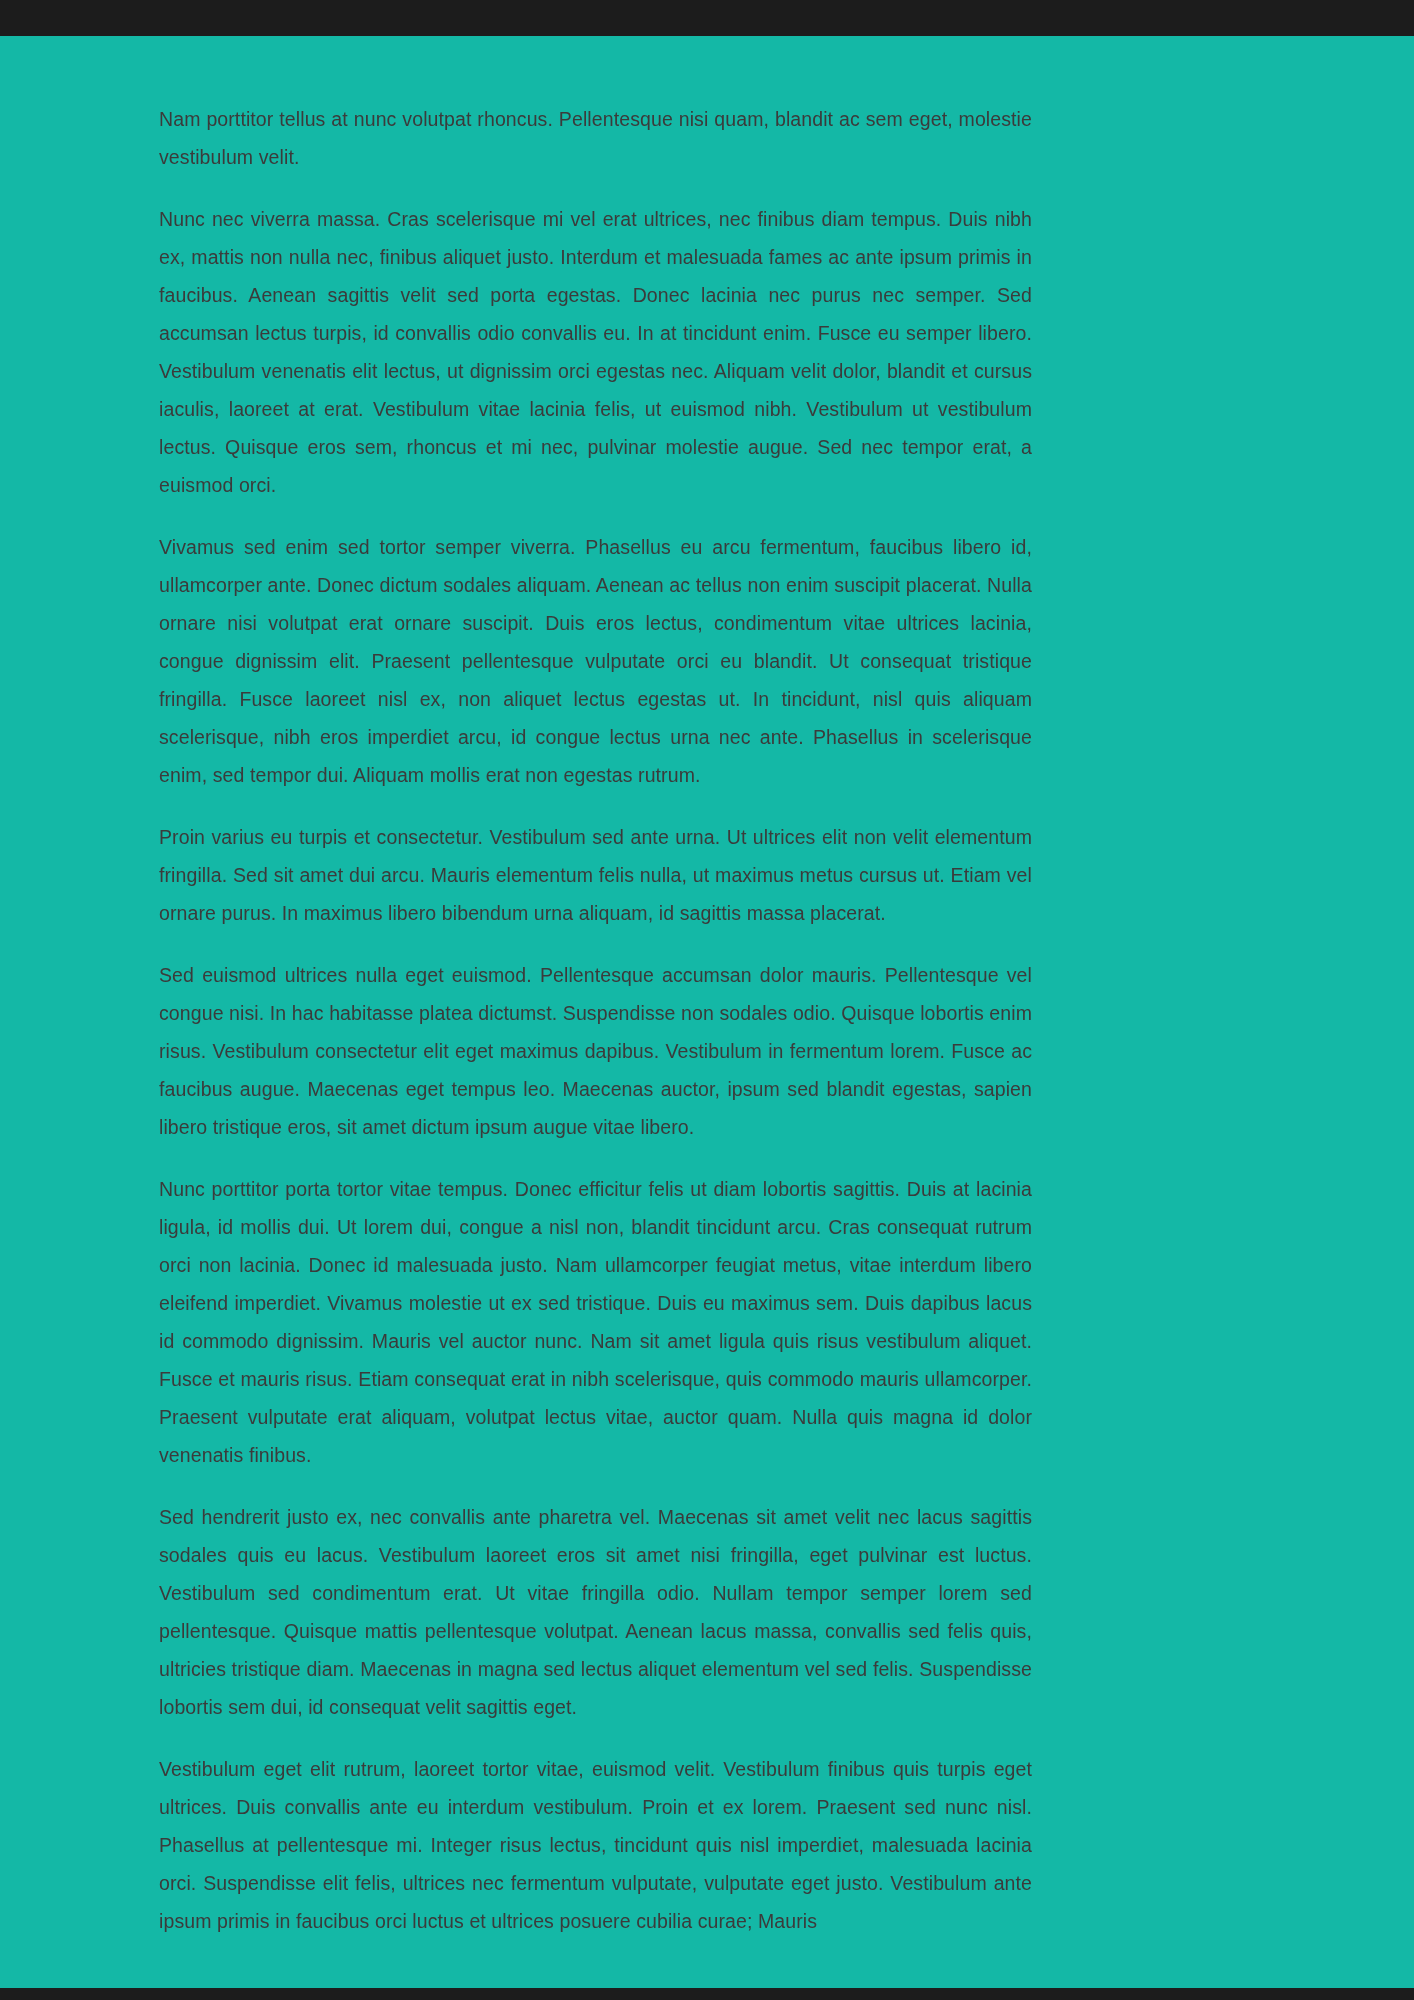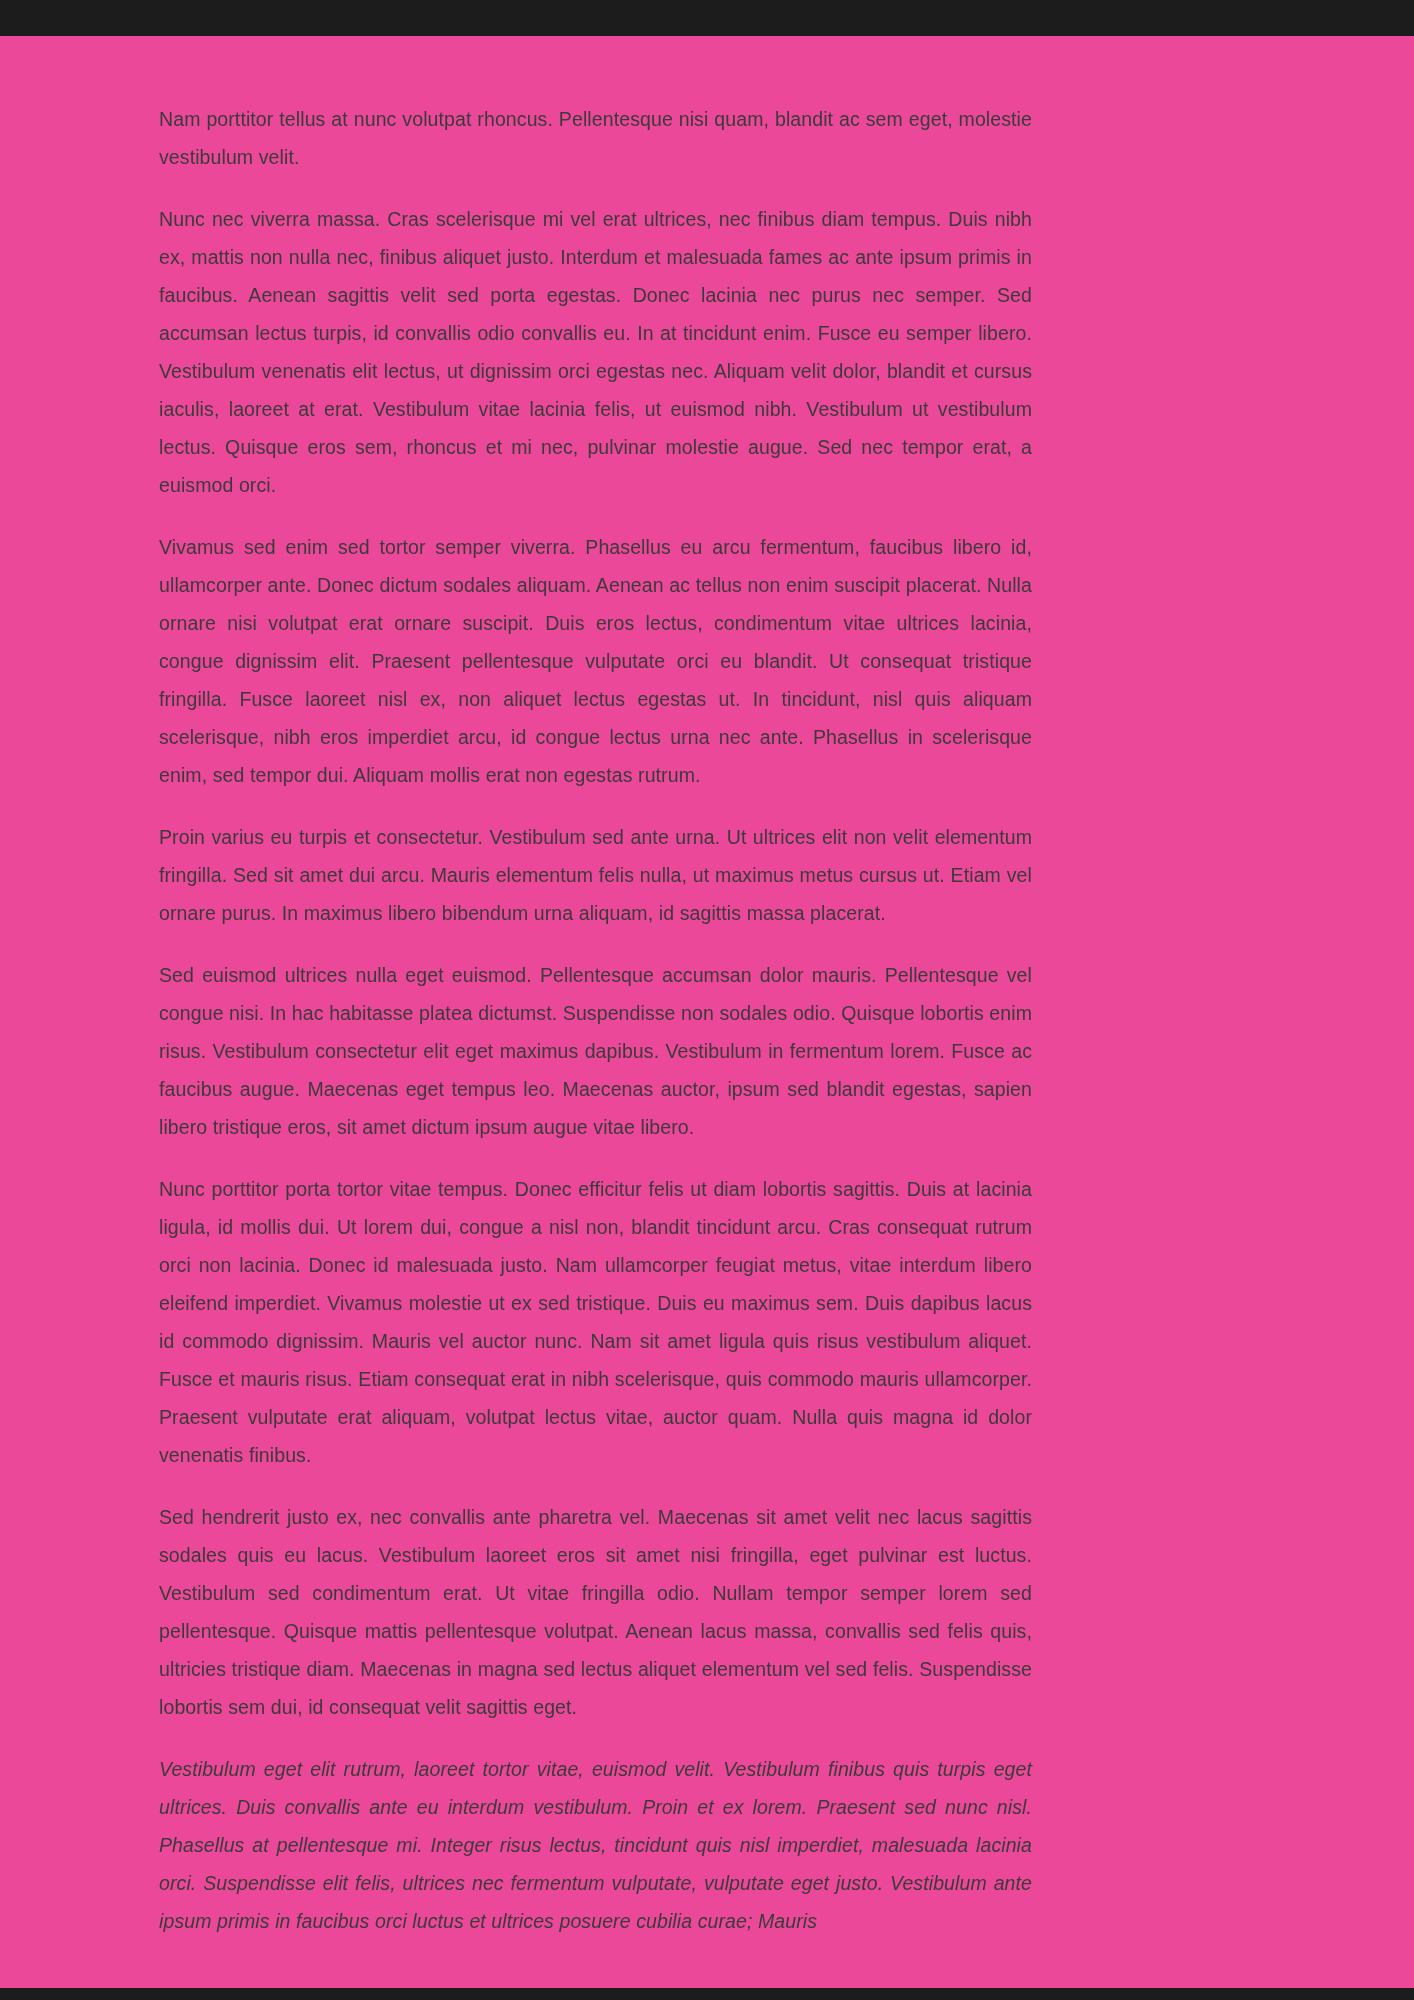--- a/index.html
+++ b/index.html
@@ -27,39 +27,38 @@
     .viewer-bar.bottom {
       bottom: 0;
       height: 12px;
     }
     .document-page {
       position: absolute;
       top: 36px;
       left: 0;
       right: 0;
       bottom: 12px;
-      background: #ec4899;
+      background: #14b8a6;
     }
     .text-column {
       position: absolute;
       left: 159px;
       top: 64px;
       width: 873px;
     }
     .para {
       margin: 0 0 24px 0;
       font-size: 19.5px;
       line-height: 38px;
       color: #3b3b3b;
       text-align: justify;
       letter-spacing: 0.1px;
     }
     .para:last-child {
       margin-bottom: 0;
-      font-style: italic;
     }
   </style>
 </head>
 <body>
 
 <div class="viewer-bar top"></div>
 
 <main class="document-page">
   <div class="text-column">
     <p class="para">Nam porttitor tellus at nunc volutpat rhoncus. Pellentesque nisi quam, blandit ac sem eget, molestie vestibulum velit.</p>

